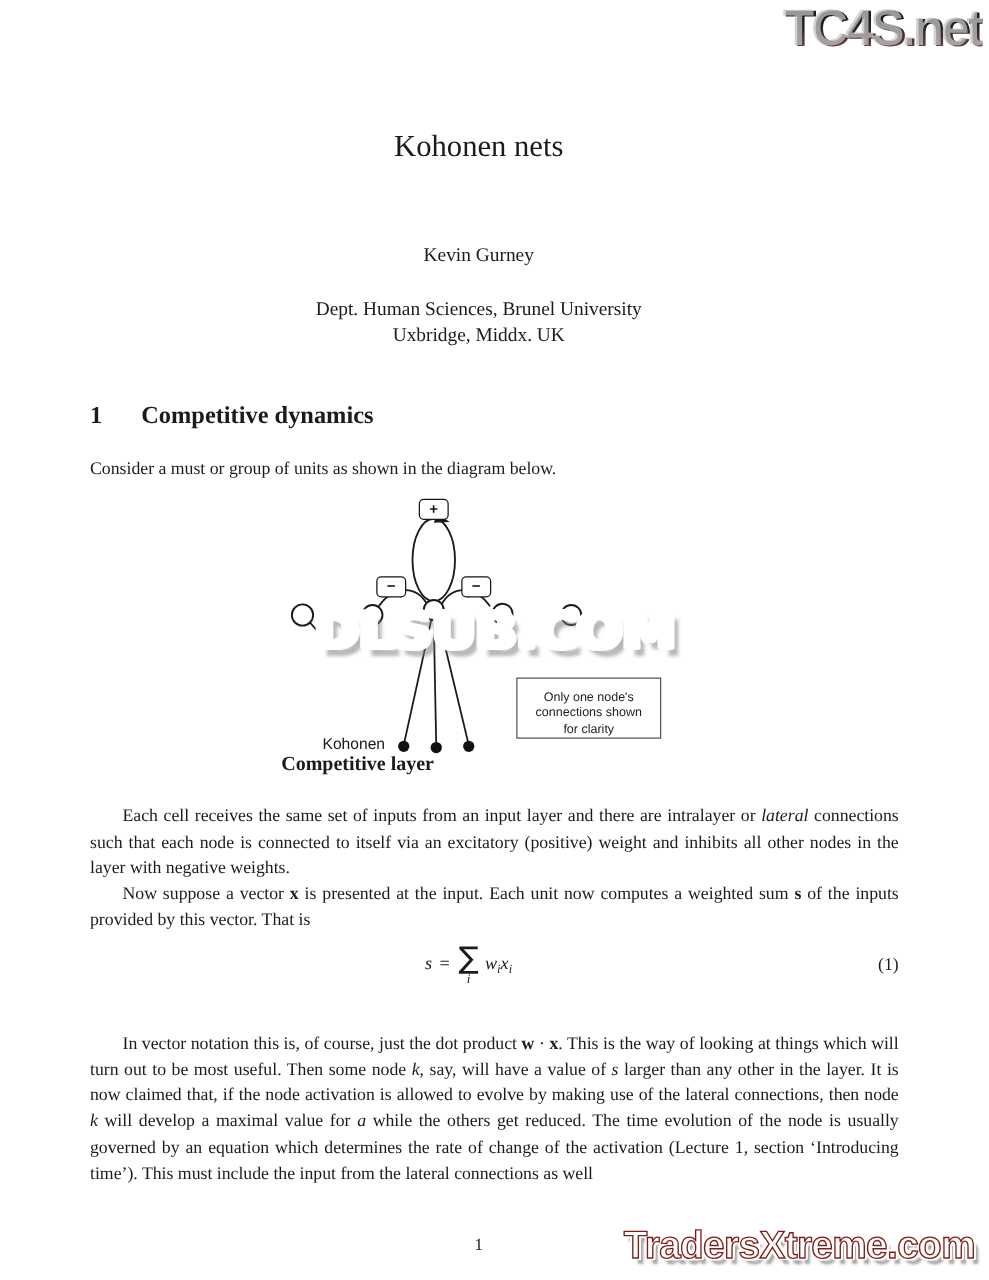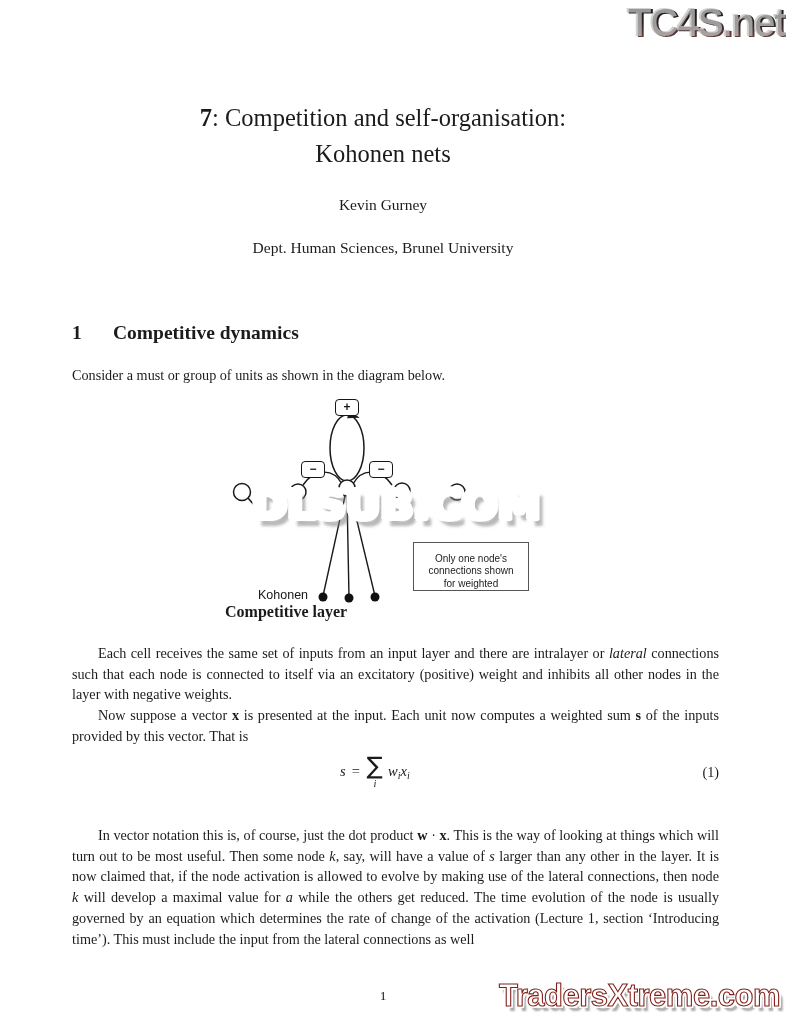--- a/index.html
+++ b/index.html
@@ -89,26 +89,26 @@
   .eq-number { position:absolute; right:0; top:12px; font-size:14.2px; }
 
   .footer-page { top:988px; left:0; width:766px; text-align:center; font-size:13.5px; }
 </style>
 </head>
 <body>
 
 <div class="abs wm-tc4s">TC4S.net</div>
 
 <div class="abs title">
-  <div><span style="font-weight: bold;">7</span><span>: Competition and self-organisation:</span></div>
   <div>Kohonen nets</div>
 </div>
 <div class="abs author">Kevin Gurney</div>
 <div class="abs affil">
   <div>Dept. Human Sciences, Brunel University</div>
+  <div>Uxbridge, Middx. UK</div>
 </div>
 
 <div class="abs section-heading">
   <span class="num">1</span><span>Competitive dynamics</span>
 </div>
 
 <div class="abs bodytext" style="top:365px;">
   <p class="no-indent">Consider a must or group of units as shown in the diagram below.</p>
 </div>
 
@@ -155,21 +155,21 @@
 <div class="abs box-label" style="left:301px; top:461px;">−</div>
 <div class="abs box-label" style="left:369px; top:461px;">−</div>
 
 <div class="abs wm-dlsub">DLSUB.COM</div>
 
 <div class="abs inputs-label">Kohonen</div>
 
 <div class="abs note-box">
   <div>Only one node's</div>
   <div>connections shown</div>
-  <div>for weighted</div>
+  <div>for clarity</div>
 </div>
 
 <div class="abs fig-caption">Competitive layer</div>
 
 <div class="abs bodytext" style="top:643px;">
   <p><span>Each cell receives the same set of inputs from an input layer and there are intralayer or </span><span style="font-style: italic;">lateral</span><span> connections such that each node is connected to itself via an excitatory (positive) weight and inhibits all other nodes in the layer with negative weights.</span></p>
   <p><span>Now suppose a vector </span><span style="font-weight: bold;">x</span><span> is presented at the input. Each unit now computes a weighted sum </span><span style="font-weight: bold;">s</span><span> of the inputs provided by this vector. That is</span></p>
 </div>
 
 <div class="abs equation">

